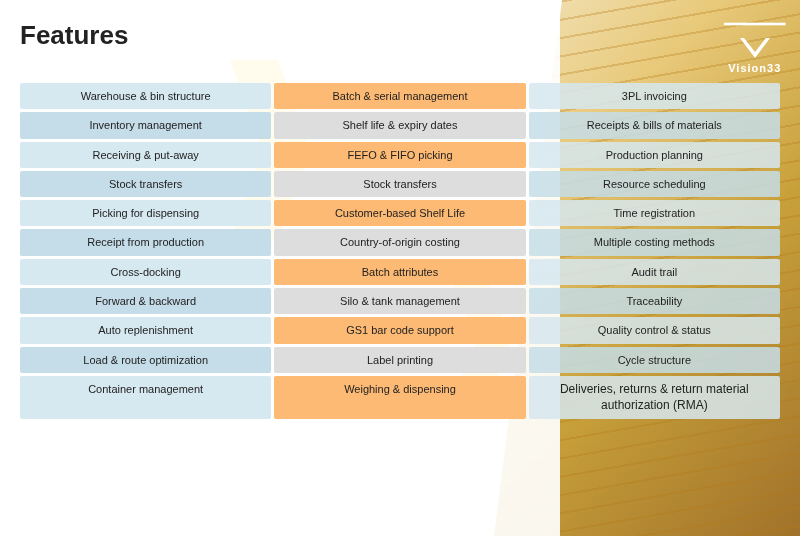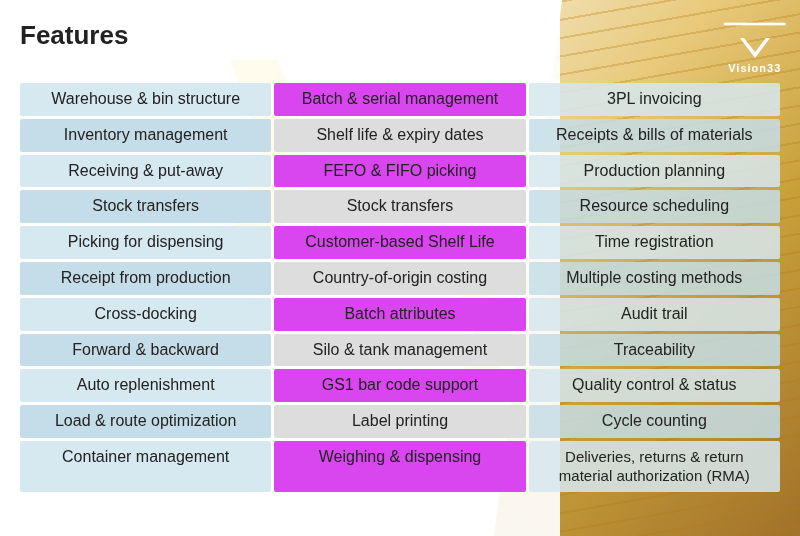--- a/index.html
+++ b/index.html
@@ -112,56 +112,56 @@
 
     
     .features-grid {
       display: grid;
       grid-template-columns: 1fr 1fr 1fr;
       gap: 3px;
     }
 
     .feature-cell {
       padding: 6px 10px;
-      font-size: 16px;
+      font-size: 11px;
       text-align: center;
       border-radius: 2px;
       line-height: 1.3;
     }
 
     .col1 {
       background: #d6e8f0;
       color: #222;
     }
 
     .col1.alt {
       background: #c5dde8;
     }
 
     .col2 {
-      background: #d946ef;
+      background: #fdba74;
       color: #222;
     }
 
     .col2.alt {
       background: #ddd;
     }
 
     .col3 {
       background: rgba(214,232,240,0.85);
       color: #222;
     }
 
     .col3.alt {
       background: rgba(197,221,232,0.85);
     }
 
     .col3.last {
       background: rgba(214,232,240,0.85);
-      font-size: 15px;
+      font-size: 12px;
     }
   </style>
 </head>
 <body>
 
 <div class="bg-wheat"></div>
 
 <div class="chevron-shape chevron1"></div>
 <div class="chevron-shape chevron2"></div>
 
@@ -202,18 +202,18 @@
       <div class="feature-cell col2">Batch attributes</div>
       <div class="feature-cell col3">Audit trail</div>
       <div class="feature-cell col1 alt">Forward &amp; backward</div>
       <div class="feature-cell col2 alt">Silo &amp; tank management</div>
       <div class="feature-cell col3 alt">Traceability</div>
       <div class="feature-cell col1">Auto replenishment</div>
       <div class="feature-cell col2">GS1 bar code support</div>
       <div class="feature-cell col3">Quality control &amp; status</div>
       <div class="feature-cell col1 alt">Load &amp; route optimization</div>
       <div class="feature-cell col2 alt">Label printing</div>
-      <div class="feature-cell col3 alt">Cycle counting</div>
+      <div class="feature-cell col3 alt">Cycle structure</div>
       <div class="feature-cell col1 last">Container management</div>
       <div class="feature-cell col2 last">Weighing &amp; dispensing</div>
       <div class="feature-cell col3 last">Deliveries, returns &amp; return material authorization (RMA)</div>
     </div>
 </div>
 
 </body></html>

